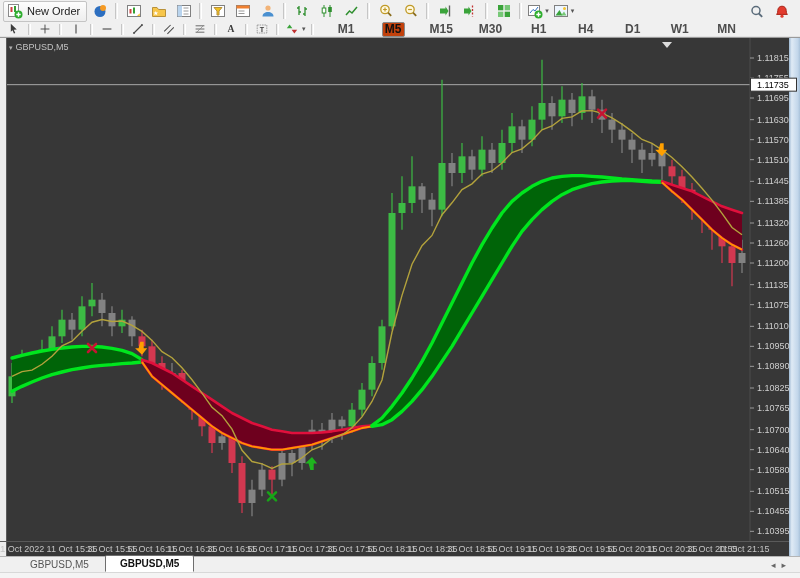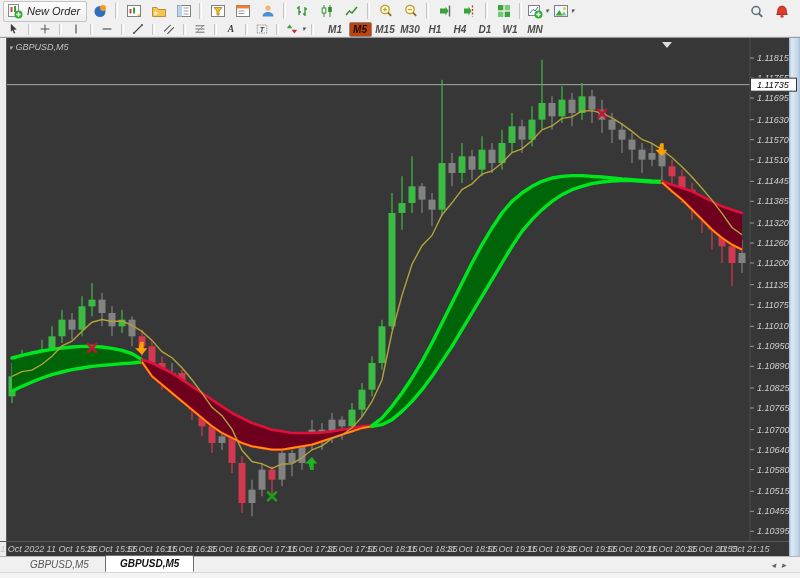--- a/index.html
+++ b/index.html
@@ -1,35 +1,35 @@
 <!DOCTYPE html>
 <html><head>
 <meta charset="utf-8">
 <style>
   html,body{margin:0;padding:0;}
   #app{position:relative;width:800px;height:578px;background:#f0f0f0;overflow:hidden;
-       font-family:"Liberation Sans",sans-serif;font-style:italic;-webkit-font-smoothing:antialiased;}
+       font-family:"Liberation Sans",sans-serif;-webkit-font-smoothing:antialiased;}
   
   #toolbar1{position:absolute;left:0;top:0;width:800px;height:22px;background:#f0f0f0;
             display:flex;align-items:center;padding-left:3px;box-sizing:border-box;}
   #toolbar2{position:absolute;left:0;top:22px;width:800px;height:15px;background:#f0f0f0;
             display:flex;align-items:center;padding-left:3px;box-sizing:border-box;
             border-bottom:1px solid #e2e2e2;}
   .tbtn{display:inline-flex;align-items:center;justify-content:center;height:19px;min-width:21px;
         margin:0 1px;border:1px solid transparent;border-radius:2px;background:transparent;cursor:default;}
   .tbtn.small{height:13px;min-width:18px;}
   #new-order-btn{display:inline-flex;align-items:center;gap:4px;height:19px;padding:0 6px 0 3px;
         border:1px solid #c4c4c4;border-radius:2px;background:linear-gradient(#fdfdfd,#eee);
         font-size:11px;color:#222;}
   .sep{width:1px;height:16px;margin:0 3px;border-left:1px solid #c6c6c6;border-right:1px solid #fff;}
   .sep2{width:1px;height:11px;margin:0 3px;border-left:1px solid #c6c6c6;border-right:1px solid #fff;}
   .dd{font-size:7px;color:#555;margin-left:2px;}
   #tb1-right{position:absolute;right:6px;top:1px;display:flex;align-items:center;}
   .tf-btn{display:inline-flex;align-items:center;justify-content:center;height:13px;min-width:21px;
-          margin:0 1px;font-size:10px;font-weight:bold;color:#4d4d4d;border:1px solid transparent;border-radius:2px;}
+          margin:0 12px;font-size:12px;font-weight:bold;color:#4d4d4d;border:1px solid transparent;border-radius:2px;}
   .tf-btn.active{background:#c2410c;border:1px solid #8a8a8a;color:#111;}
   #timeframes{display:flex;align-items:center;margin-left:6px;}
   
   #chart-window{position:absolute;left:0;top:37px;width:800px;height:519px;background:#ececec;
                 border-top:1px solid #9a9a9a;box-sizing:border-box;}
   #chart-svg{position:absolute;left:0;top:0;}
   #symbol-label{position:absolute;left:9px;top:4px;font-size:9px;color:#c2c2c2;letter-spacing:0;z-index:5;}
   #symbol-label .tri{font-size:7px;color:#b0b0b0;margin-right:3px;}
   
   #tab-bar{position:absolute;left:0;top:556px;width:800px;height:16px;background:#f0f0f0;

